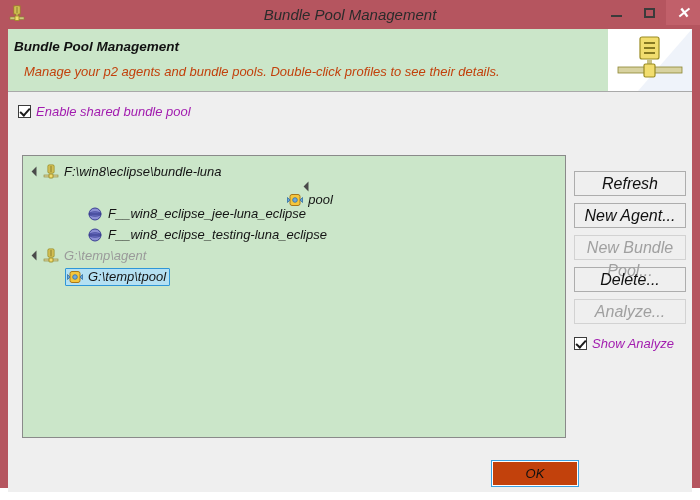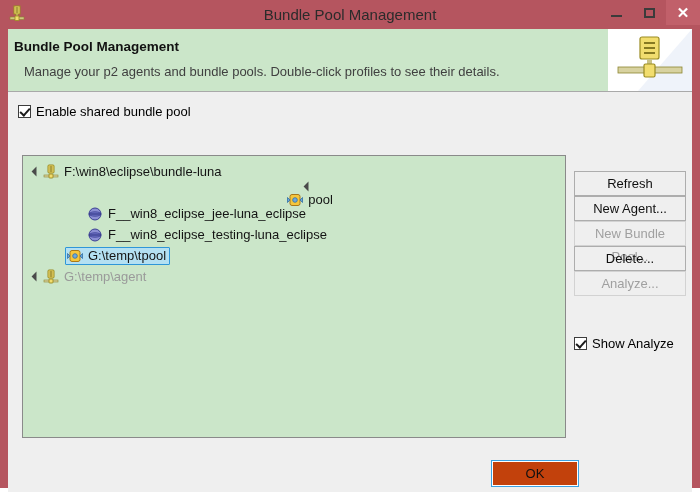--- a/index.html
+++ b/index.html
@@ -10,20 +10,21 @@
     overflow: hidden;
     font-family: "Liberation Sans", sans-serif;
   }
 
   #window {
     position: relative;
     width: 700px;
     height: 488px;
     background: #b5555f;
     box-sizing: border-box;
+    font-style: italic;
   }
 
   
   #titlebar {
     position: absolute;
     left: 0; top: 0;
     width: 700px;
     height: 29px;
     background: #b5555f;
   }
@@ -100,21 +101,21 @@
     position: absolute;
     left: 6px; top: 10px;
     font-size: 13.5px;
     font-weight: bold;
     color: #111111;
   }
   #header-desc {
     position: absolute;
     left: 16px; top: 35px;
     font-size: 13px;
-    color: #404040;
+    color: #c2410c;
   }
   #header-image {
     position: absolute;
     right: 0; top: 0;
     width: 84px; height: 62px;
     background: linear-gradient(135deg, #ffffff 0%, #ffffff 55%, #eef2f8 100%);
     overflow: hidden;
   }
 
   
@@ -137,21 +138,21 @@
     content: "";
     position: absolute;
     left: 3px; top: 0px;
     width: 4px; height: 8px;
     border: solid #1b1b1b;
     border-width: 0 2px 2px 0;
     transform: rotate(42deg);
   }
   .cb-label {
     font-size: 13px;
-    color: #000000;
+    color: #a21caf;
   }
 
   
   #tree {
     position: absolute;
     left: 14px; top: 126px;
     width: 544px;
     height: 283px;
     background: #cbe6c9;
     border: 1px solid #8a8a8a;
@@ -196,25 +197,26 @@
   
   #sidebtns {
     position: absolute;
     left: 566px; top: 142px;
     width: 112px;
   }
   .btn {
     display: block;
     width: 112px;
     height: 25px;
+    margin-bottom: 7px;
     background: #efefef;
     border: 1px solid #adadad;
     box-sizing: border-box;
     font-family: "Liberation Sans", sans-serif;
-    font-size: 13px;
+    font-size: 16px;
     color: #101010;
     text-align: center;
     line-height: 23px;
     cursor: default;
   }
   .btn.disabled {
     color: #a0a0a0;
     border-color: #d2d2d2;
   }
   #showprofiles-row {
@@ -350,47 +352,47 @@
           <span class="twist"></span>
           <span style="display: flex; align-items: center;">
             <span class="ticon"><svg width="16" height="16" viewBox="0 0 16 16">
                 <circle cx="8" cy="8" r="6" fill="#8b8fd4" stroke="#3b3f94" stroke-width="1"></circle>
                 <ellipse cx="8" cy="8" rx="6" ry="2.2" fill="#6d72c4" stroke="#3b3f94" stroke-width="0.8"></ellipse>
                 <line x1="2" y1="8" x2="14" y2="8" stroke="#2c3080" stroke-width="1"></line>
               </svg></span>
             <span class="tlabel">F__win8_eclipse_testing-luna_eclipse</span>
           </span>
         </div>
-        <div class="trow" style="padding-left: 32px;">
-          <span class="twist"></span>
-          <span class="sel" style="display: flex; align-items: center;">
-            <span class="ticon"><svg width="16" height="16" viewBox="0 0 16 16">
-                <rect x="3" y="2.5" width="10" height="11" rx="2" fill="#f5c63c" stroke="#a8781a" stroke-width="1"></rect>
-                <path d="M3 8 L0.5 5.5 L0.5 10.5 Z" fill="#6fa8dc" stroke="#2f6ea5" stroke-width="0.8"></path>
-                <path d="M13 8 L15.5 5.5 L15.5 10.5 Z" fill="#6fa8dc" stroke="#2f6ea5" stroke-width="0.8"></path>
-                <circle cx="8" cy="8" r="2.3" fill="#6fa8dc" stroke="#2f6ea5" stroke-width="0.8"></circle>
-              </svg></span>
-            <span class="tlabel">G:\temp\tpool</span>
-          </span>
-        </div>
         <div class="trow" style="padding-left: 10px;">
           <span class="twist open"></span>
           <span style="display: flex; align-items: center;">
             <span class="ticon"><svg width="16" height="16" viewBox="0 0 16 16">
                 <rect x="5" y="1" width="6" height="8" rx="1" fill="#f2dd6e" stroke="#9a8b22" stroke-width="1"></rect>
                 <line x1="6.5" y1="3" x2="9.5" y2="3" stroke="#6b6010" stroke-width="1"></line>
                 <line x1="6.5" y1="5" x2="9.5" y2="5" stroke="#6b6010" stroke-width="1"></line>
                 <line x1="6.5" y1="7" x2="9.5" y2="7" stroke="#6b6010" stroke-width="1"></line>
                 <rect x="7" y="9" width="2" height="2" fill="#c0b86f"></rect>
                 <rect x="1" y="11" width="14" height="2" fill="#d8d2a0" stroke="#8d8530" stroke-width="0.6"></rect>
                 <rect x="6" y="10" width="4" height="4" rx="0.8" fill="#f2dd6e" stroke="#9a8b22" stroke-width="0.9"></rect>
               </svg></span>
             <span class="tlabel dim">G:\temp\agent</span>
           </span>
         </div>
+        <div class="trow" style="padding-left: 32px;">
+          <span class="twist"></span>
+          <span class="sel" style="display: flex; align-items: center;">
+            <span class="ticon"><svg width="16" height="16" viewBox="0 0 16 16">
+                <rect x="3" y="2.5" width="10" height="11" rx="2" fill="#f5c63c" stroke="#a8781a" stroke-width="1"></rect>
+                <path d="M3 8 L0.5 5.5 L0.5 10.5 Z" fill="#6fa8dc" stroke="#2f6ea5" stroke-width="0.8"></path>
+                <path d="M13 8 L15.5 5.5 L15.5 10.5 Z" fill="#6fa8dc" stroke="#2f6ea5" stroke-width="0.8"></path>
+                <circle cx="8" cy="8" r="2.3" fill="#6fa8dc" stroke="#2f6ea5" stroke-width="0.8"></circle>
+              </svg></span>
+            <span class="tlabel">G:\temp\tpool</span>
+          </span>
+        </div>
       </div>
 
     <div id="sidebtns">
         <div class="btn">Refresh</div>
         <div class="btn">New Agent...</div>
         <div class="btn disabled">New Bundle Pool...</div>
         <div class="btn">Delete...</div>
         <div class="btn disabled">Analyze...</div>
       </div>
 

